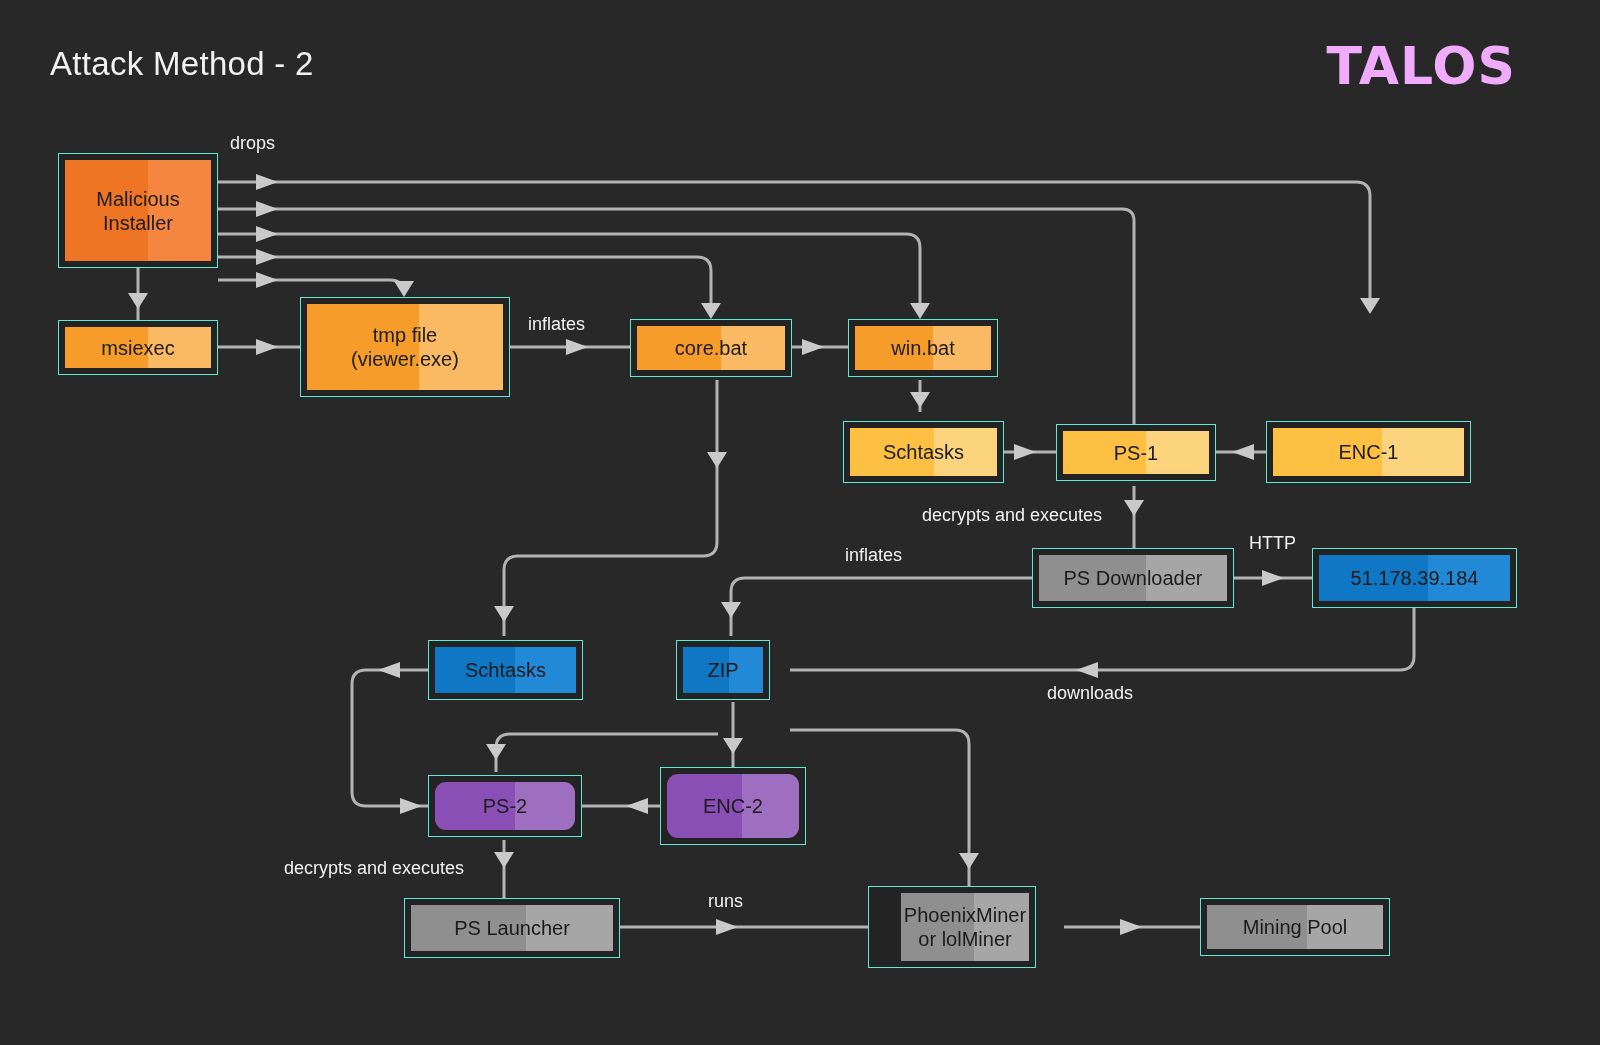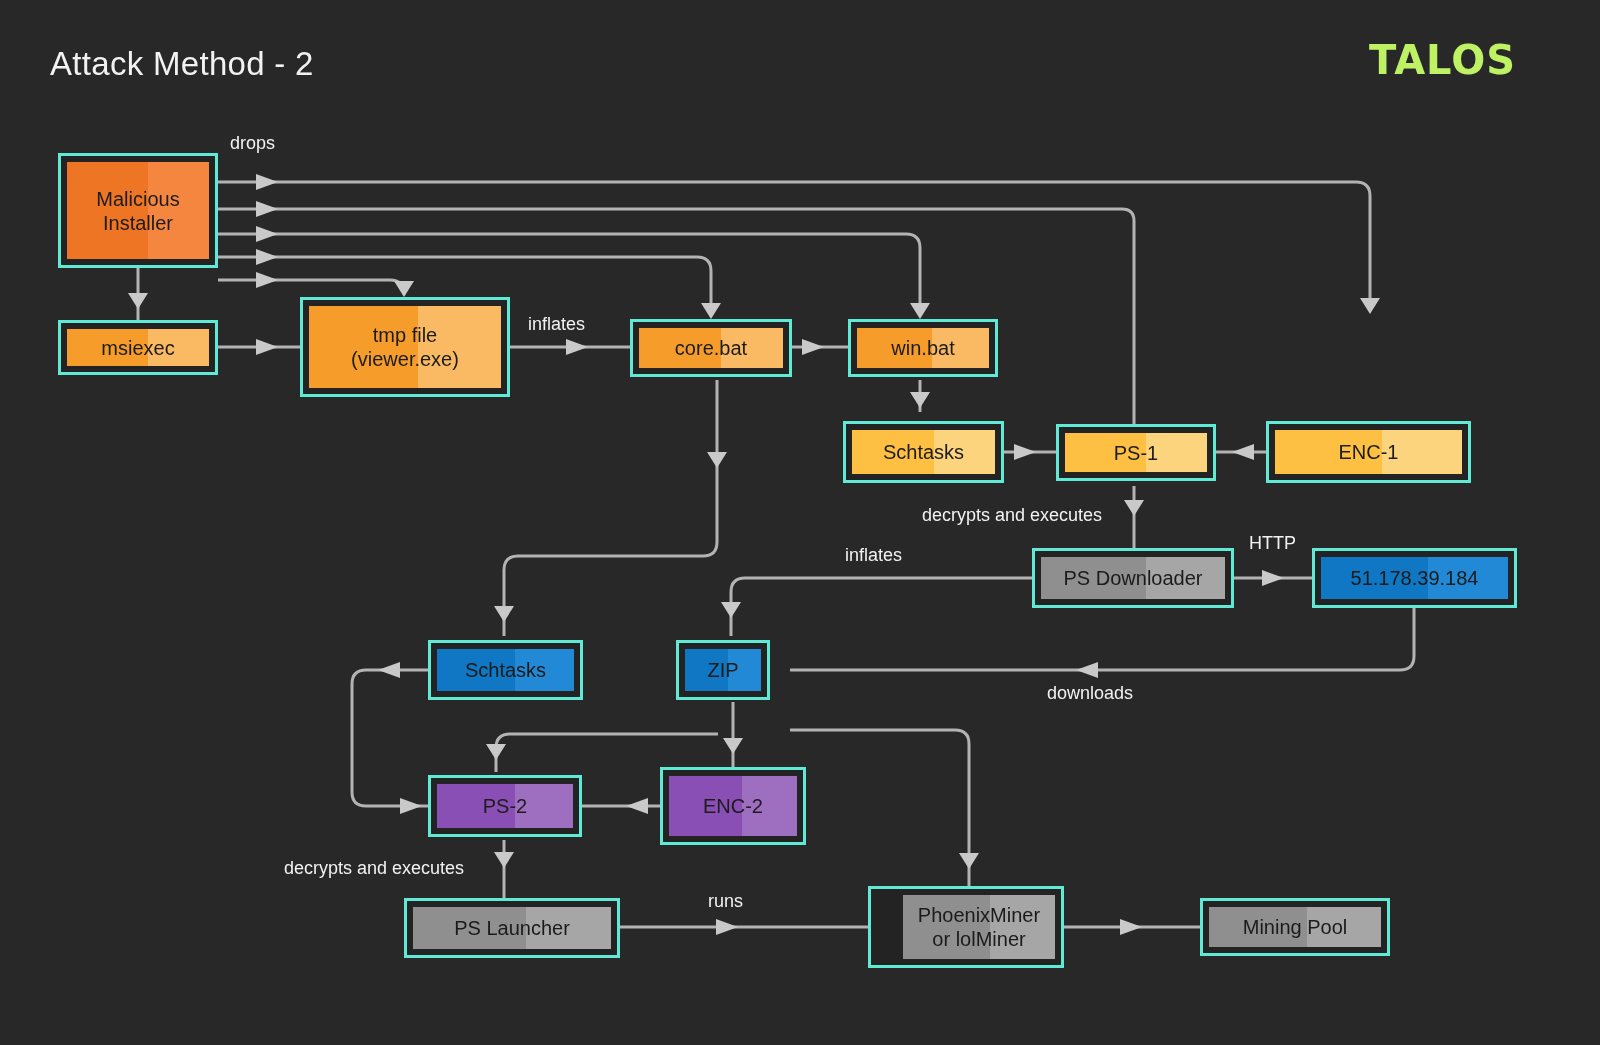--- a/index.html
+++ b/index.html
@@ -13,56 +13,56 @@
   
   #title{
     position:absolute;left:50px;top:45px;
     font-size:33px;font-weight:400;color:#f2f2f2;
     letter-spacing:.3px;white-space:nowrap;
   }
 
   
   #logo{
     position:absolute;right:84px;top:40px;
-    font-size:40px;font-weight:700;color:#bef264;
+    font-size:52px;font-weight:700;color:#f0abfc;
     letter-spacing:1px;line-height:1;
     font-family:"DejaVu Sans", sans-serif;
     text-transform:lowercase;
   }
   #logo .cap{text-transform:uppercase;}
 
   
   svg#edges{position:absolute;left:0;top:0;width:1600px;height:1045px;}
   .edge{fill:none;stroke:#b3b3b3;stroke-width:3;stroke-linecap:butt;stroke-linejoin:round;}
   .ahead{fill:#c9c9c9;}
 
   
   .node{
     position:absolute;box-sizing:border-box;
-    border:3px solid #5eead4;
+    border:1px solid #5eead4;
     background:#232323;
     padding:6px;
     display:flex;align-items:flex-start;justify-content:center;
   }
   .node .fill{
     width:100%;height:100%;
     display:flex;align-items:center;justify-content:center;
     text-align:center;line-height:1.2;
   }
   .node .lbl{
     position:relative;z-index:2;
     color:#1c1c1c;font-size:20px;white-space:pre-line;
   }
   
   .f-orange   .fill{background:linear-gradient(to right,#ED7524 0%,#ED7524 57%,#F5863F 57%,#F5863F 100%);}
   .f-orange2  .fill{background:linear-gradient(to right,#F59C2A 0%,#F59C2A 57%,#FAB963 57%,#FAB963 100%);}
   .f-yellow   .fill{background:linear-gradient(to right,#FDC council,#FDC042 57%,#FDD47E 57%,#FDD47E 100%);}
   .f-yellow   .fill{background:linear-gradient(to right,#FDC042 0%,#FDC042 57%,#FDD47E 57%,#FDD47E 100%);}
   .f-blue     .fill{background:linear-gradient(to right,#1077C4 0%,#1077C4 57%,#2289D6 57%,#2289D6 100%);}
-  .f-purple   .fill{background:linear-gradient(to right,#8A4FB5 0%,#8A4FB5 57%,#9E6FC0 57%,#9E6FC0 100%);}
+  .f-purple   .fill{background:linear-gradient(to right,#8A4FB5 0%,#8A4FB5 57%,#9E6FC0 57%,#9E6FC0 100%);border-radius:11px;}
   .f-gray     .fill{background:linear-gradient(to right,#8F8F8F 0%,#8F8F8F 57%,#A6A6A6 57%,#A6A6A6 100%);}
   .f-gray .lbl, .f-blue .lbl{color:#1b1b1b;}
 
   
   .elabel{
     position:absolute;color:#f2f2f2;font-size:18px;white-space:nowrap;
   }
 </style>
 </head>
 <body>
@@ -255,21 +255,21 @@
         <span class="lbl">ENC-2</span>
       </div>
   </div>
 
   <div class="node f-gray" style="left:404px;top:898px;width:216px;height:60px;">
     <div class="fill">
         <span class="lbl">PS Launcher</span>
       </div>
   </div>
 
-  <div class="node f-gray" style="left:868px;top:886px;width:196px;height:82px;padding-left:32px;">
+  <div class="node f-gray" style="left:868px;top:886px;width:168px;height:82px;padding-left:32px;">
     <div class="fill">
         <span class="lbl">PhoenixMiner
 or lolMiner</span>
       </div>
   </div>
 
   <div class="node f-gray" style="left:1200px;top:898px;width:190px;height:58px;">
     <div class="fill">
         <span class="lbl">Mining Pool</span>
       </div>

